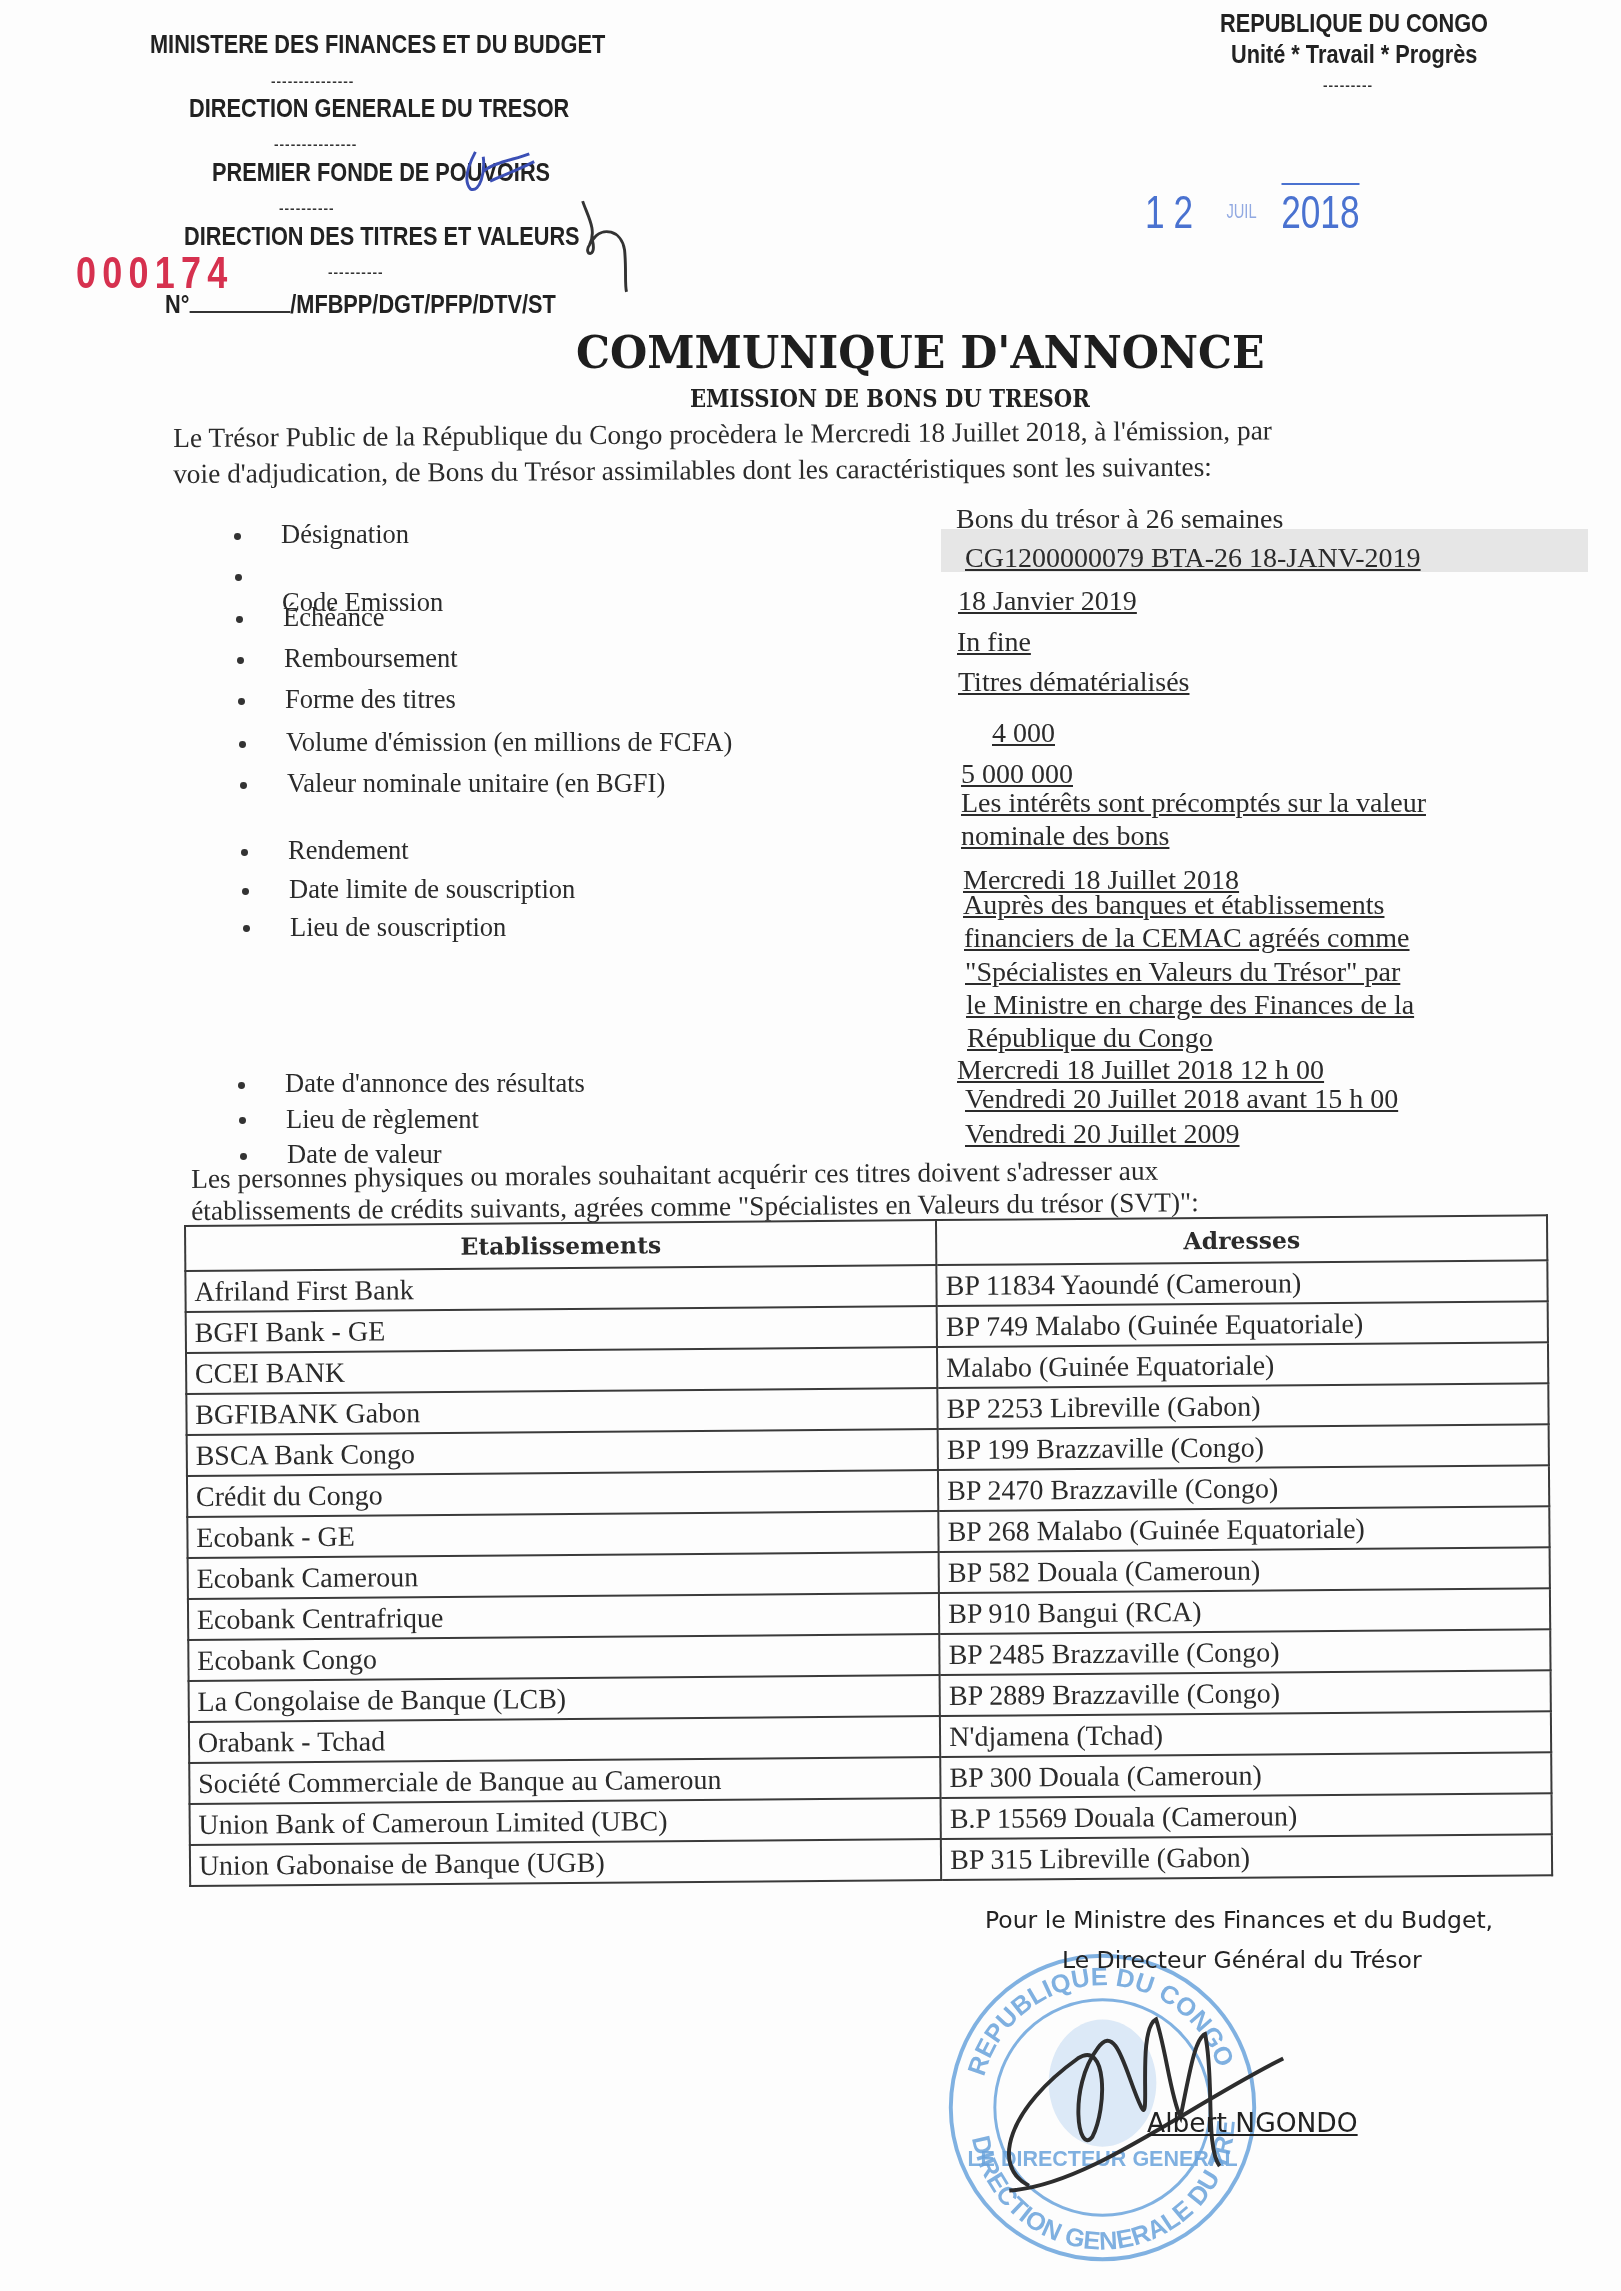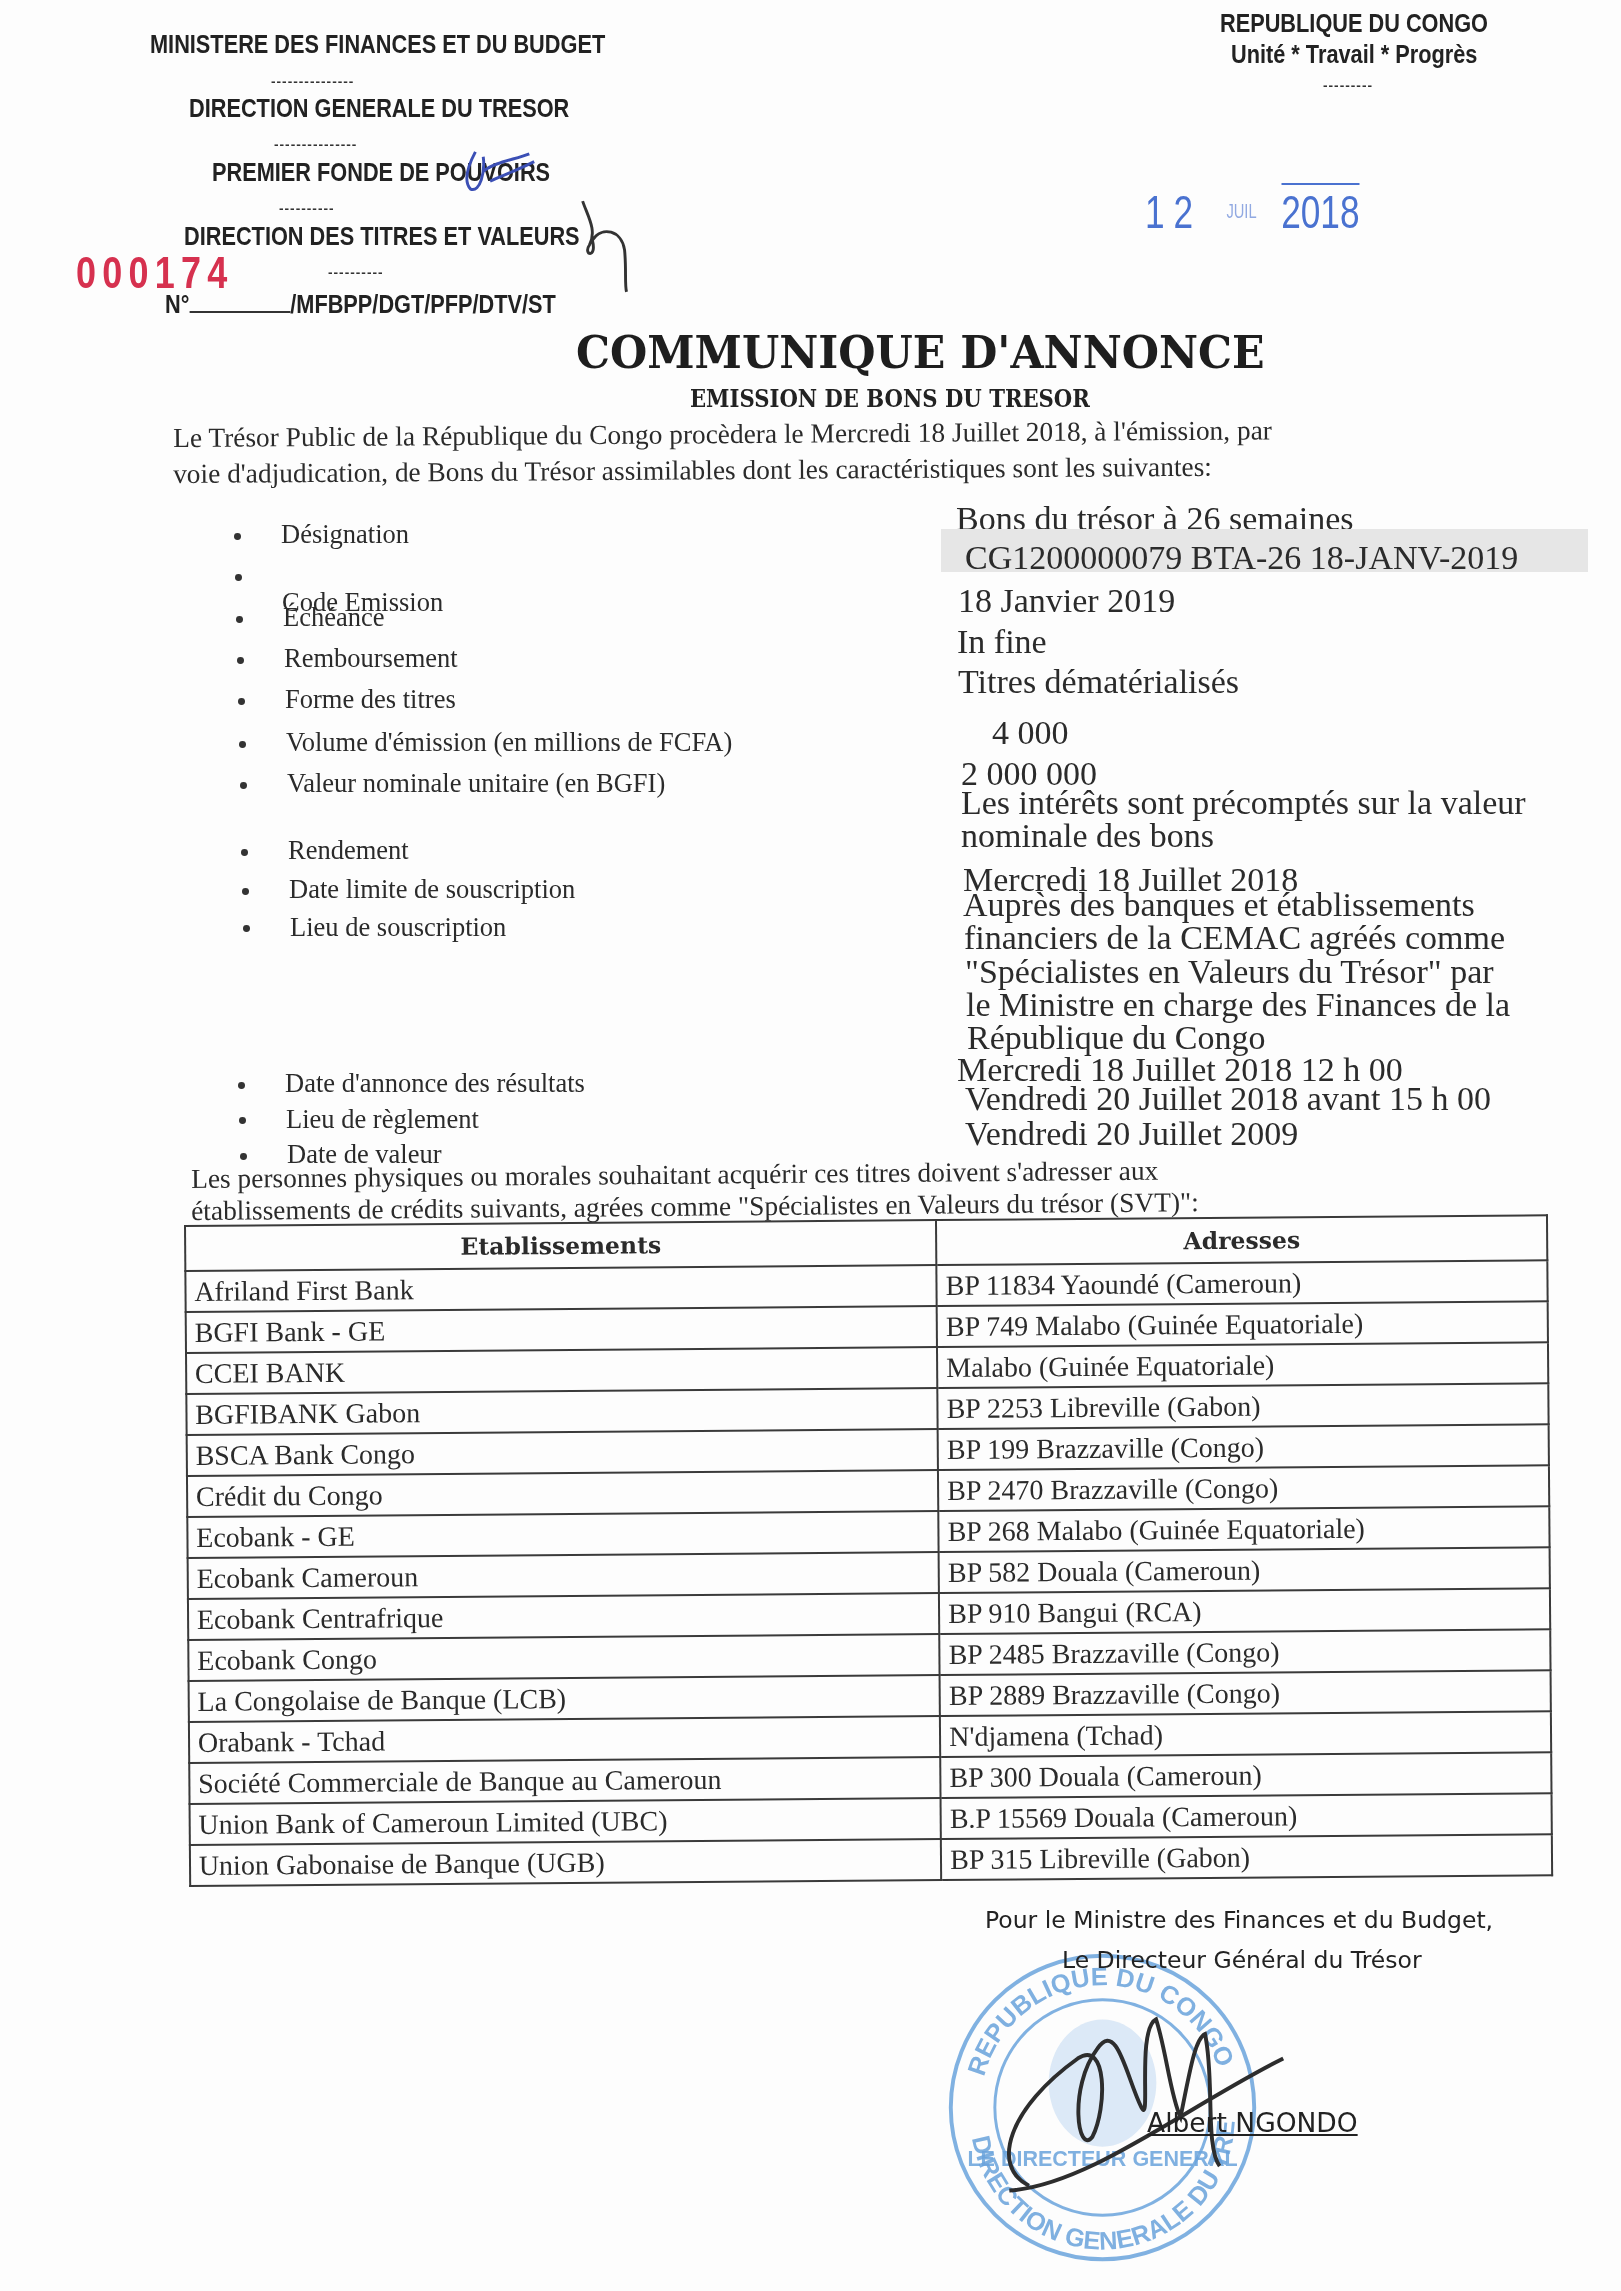--- a/index.html
+++ b/index.html
@@ -14,21 +14,21 @@
   .dashes { font-family: "Liberation Sans", sans-serif; font-weight: bold; font-size: 13.7px; letter-spacing: 1px; color: #333; }
   .left-hdr { font-size: 26.5px; }
   .right-hdr { font-size: 26.5px; }
   .stamp-no { color: #d6314f; font-family: "Liberation Sans", sans-serif; font-size: 45px; letter-spacing: 7.8px; font-weight: bold; transform: scaleX(0.8); transform-origin: left center; }
   .date-stamp { color: #4a72d0; font-family: "Liberation Sans", sans-serif; font-size: 47px; transform: scaleX(0.75); transform-origin: left center; white-space: nowrap; }
   .title { font-family: "DejaVu Serif", serif; font-weight: bold; font-size: 45px; color: #1e1e1e; transform: scaleX(0.95); transform-origin: left center; white-space: nowrap; }
   .subtitle { font-family: "DejaVu Serif", serif; font-weight: bold; font-size: 23.5px; color: #222; transform: scaleX(0.9); transform-origin: left center; white-space: nowrap; }
   .body-text { font-family: "Liberation Serif", serif; font-size: 27.4px; color: #2b2b2b; white-space: nowrap; }
   .spec-row { position: absolute; font-family: "Liberation Serif", serif; font-size: 26.5px; color: #2b2b2b; white-space: nowrap; }
   .bullet { position: absolute; width: 6.9px; height: 6.9px; border-radius: 50%; background: #333; }
-  .val { position: absolute; font-family: "Liberation Serif", serif; font-size: 34px; color: #2b2b2b; white-space: nowrap; line-height: 33px; }
+  .val { position: absolute; font-family: "Liberation Serif", serif; font-size: 28px; color: #2b2b2b; white-space: nowrap; line-height: 33px; text-decoration: underline; }
   .code-band { position: absolute; background: #e6e6e6; }
   table.svt { position: absolute; left: 184px; top: 1225px; width: 1364px; border-collapse: collapse; transform: rotate(-0.45deg); transform-origin: left top; }
   table.svt td, table.svt th { border: 2px solid #3a3a3a; font-family: "Liberation Serif", serif; font-size: 28px; color: #2b2b2b; padding: 0 7.8px; height: 39px; text-align: left; white-space: nowrap; }
   table.svt th { font-family: "DejaVu Serif", serif; font-weight: bold; font-size: 23.5px; text-align: center; height: 43px; }
   table.svt col.c1 { width: 753px; }
   table.svt col.c2 { width: 612px; }
   .sign { font-family: "DejaVu Sans", sans-serif; font-size: 23.5px; color: #222; white-space: nowrap; }
   .sign-name { font-family: "DejaVu Sans", sans-serif; font-size: 26.5px; color: #222; text-decoration: underline; white-space: nowrap; }
 </style>
 </head>
@@ -87,21 +87,21 @@
     <div class="spec-row" style="left: 284px; top: 643px;">Remboursement</div>
     <div class="val" style="left: 957px; top: 625px;">In fine</div>
     <div class="bullet" style="left: 238px; top: 698px;"></div>
     <div class="spec-row" style="left: 285px; top: 684px;">Forme  des titres</div>
     <div class="val" style="left: 958px; top: 665px;">Titres dématérialisés</div>
     <div class="bullet" style="left: 239px; top: 741px;"></div>
     <div class="spec-row" style="left: 286px; top: 727px;">Volume d'émission (en millions de FCFA)</div>
     <div class="val" style="left: 992px; top: 716px;">4 000</div>
     <div class="bullet" style="left: 240px; top: 782px;"></div>
     <div class="spec-row" style="left: 287px; top: 768px;">Valeur nominale unitaire  (en BGFI)</div>
-    <div class="val" style="left: 961px; top: 757px;">2 000 000</div>
+    <div class="val" style="left: 961px; top: 757px;">5 000 000</div>
     <div class="bullet" style="left: 241px; top: 849px;"></div>
     <div class="spec-row" style="left: 288px; top: 835px;">Rendement</div>
     <div class="val" style="left: 961px; top: 786px;">Les intérêts sont précomptés sur la valeur</div>
     <div class="val" style="left: 961px; top: 819px;">nominale des bons</div>
     <div class="bullet" style="left: 242px; top: 888px;"></div>
     <div class="spec-row" style="left: 289px; top: 874px;">Date limite de souscription</div>
     <div class="val" style="left: 963px; top: 863px;">Mercredi 18 Juillet 2018</div>
     <div class="bullet" style="left: 243px; top: 925px;"></div>
     <div class="spec-row" style="left: 290px; top: 912px;">Lieu de souscription</div>
     <div class="val" style="left: 963px; top: 888px;">Auprès des banques et établissements</div>

